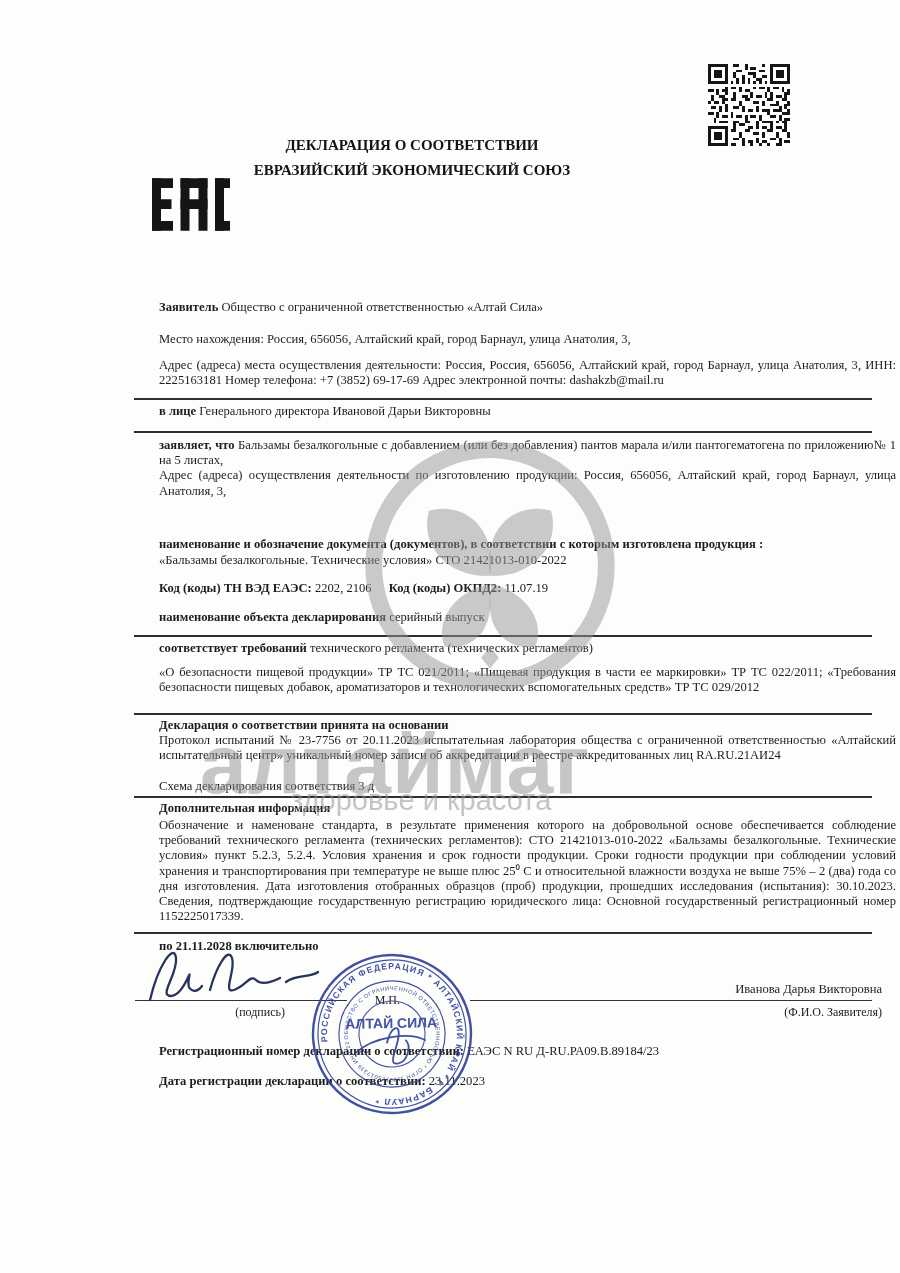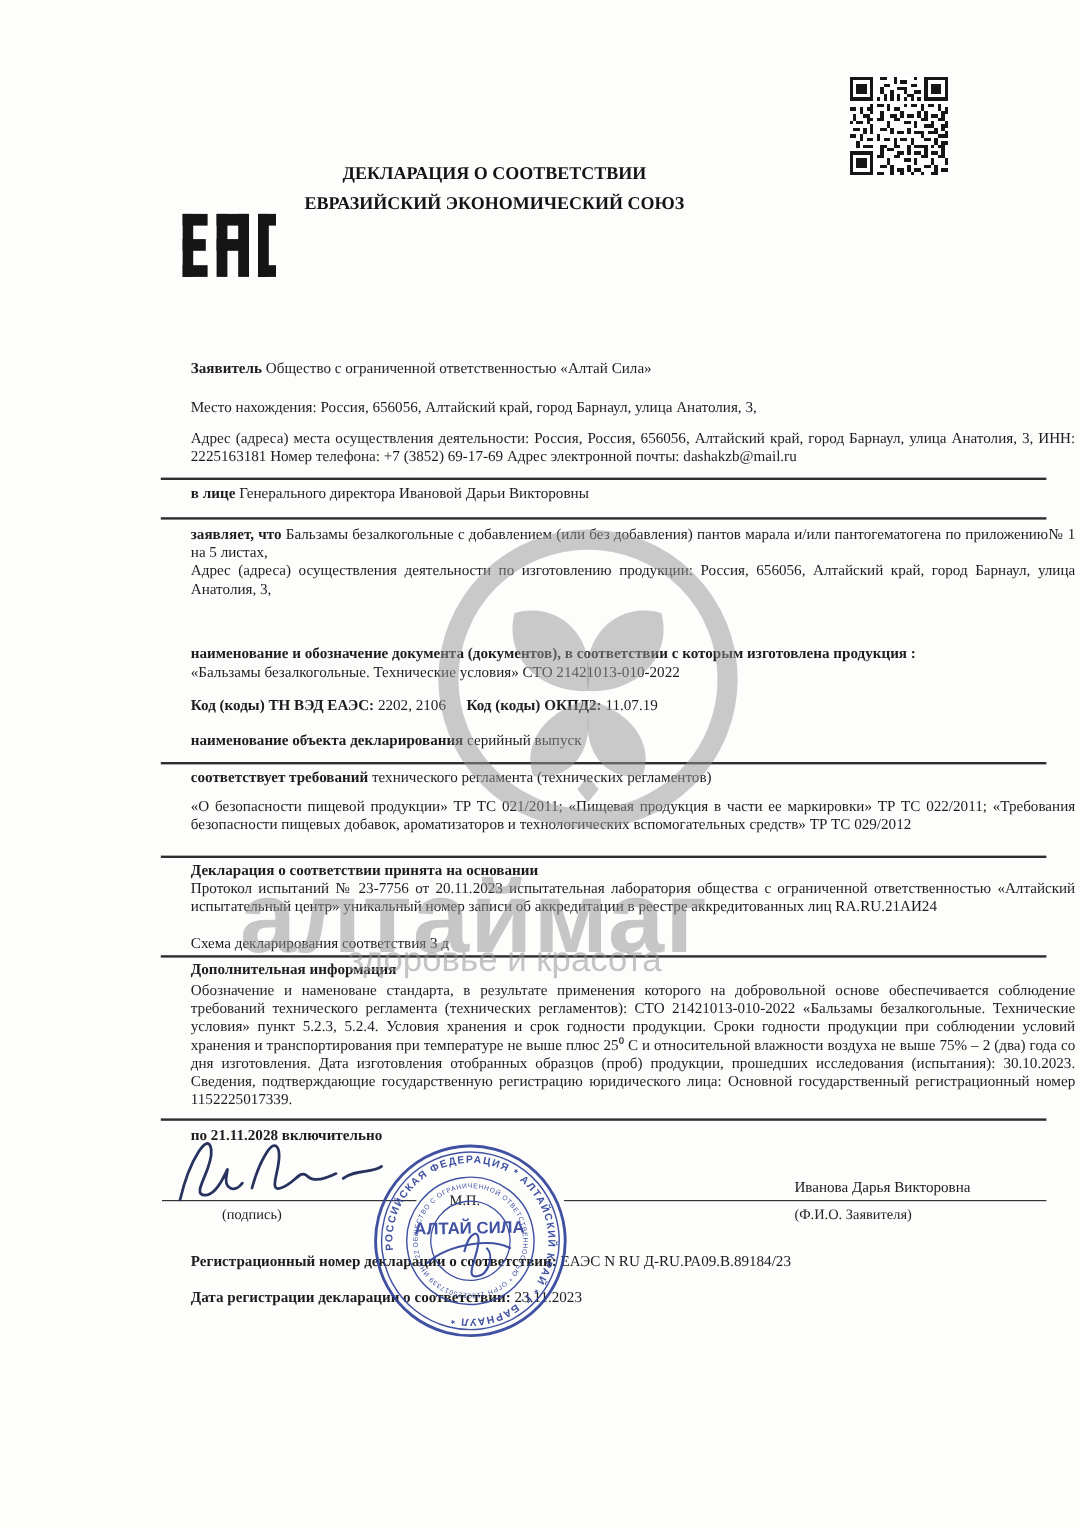--- a/index.html
+++ b/index.html
@@ -14,21 +14,21 @@
     position:absolute;left:135px;width:737px;
     font-size:12.6px;line-height:15.2px;text-align:justify;color:#1d1d1d;margin-left:24px;
   }
   .nj{text-align:left}
   .b{font-weight:bold}
   .rule{position:absolute;left:134px;width:738px;height:0;border-top:2px solid #2e2e2e}
   .hdr{
     position:absolute;left:162px;top:133px;width:500px;text-align:center;
     font-weight:bold;font-size:15px;line-height:25px;color:#141414;
   }
-  .caption{position:absolute;font-size:12px;color:#222;text-align:left}
+  .caption{position:absolute;font-size:12px;color:#222;text-align:right}
   .sigline{position:absolute;height:0;border-top:1.6px solid #333}
   .wm-brand{
     position:absolute;left:200px;top:688px;width:520px;
     font-family:"Liberation Sans", sans-serif;font-weight:bold;
     font-size:84px;letter-spacing:1px;color:rgba(148,148,148,.52);
     pointer-events:none;
     margin-top:28px;
   }
   .wm-tagline{
     position:absolute;left:290px;top:784px;width:330px;

